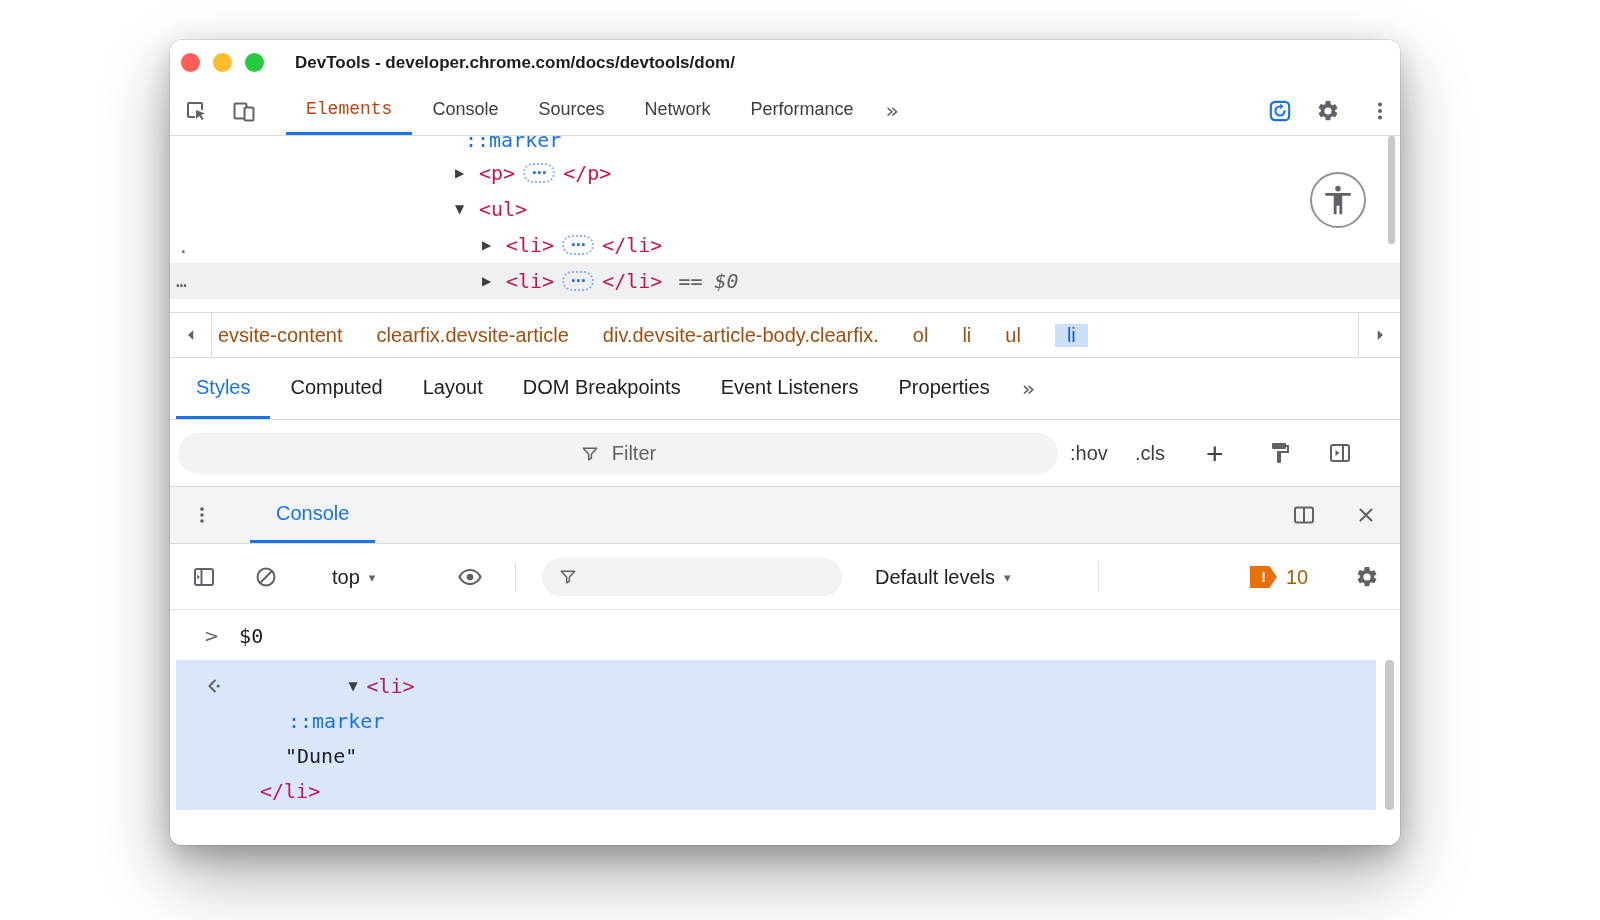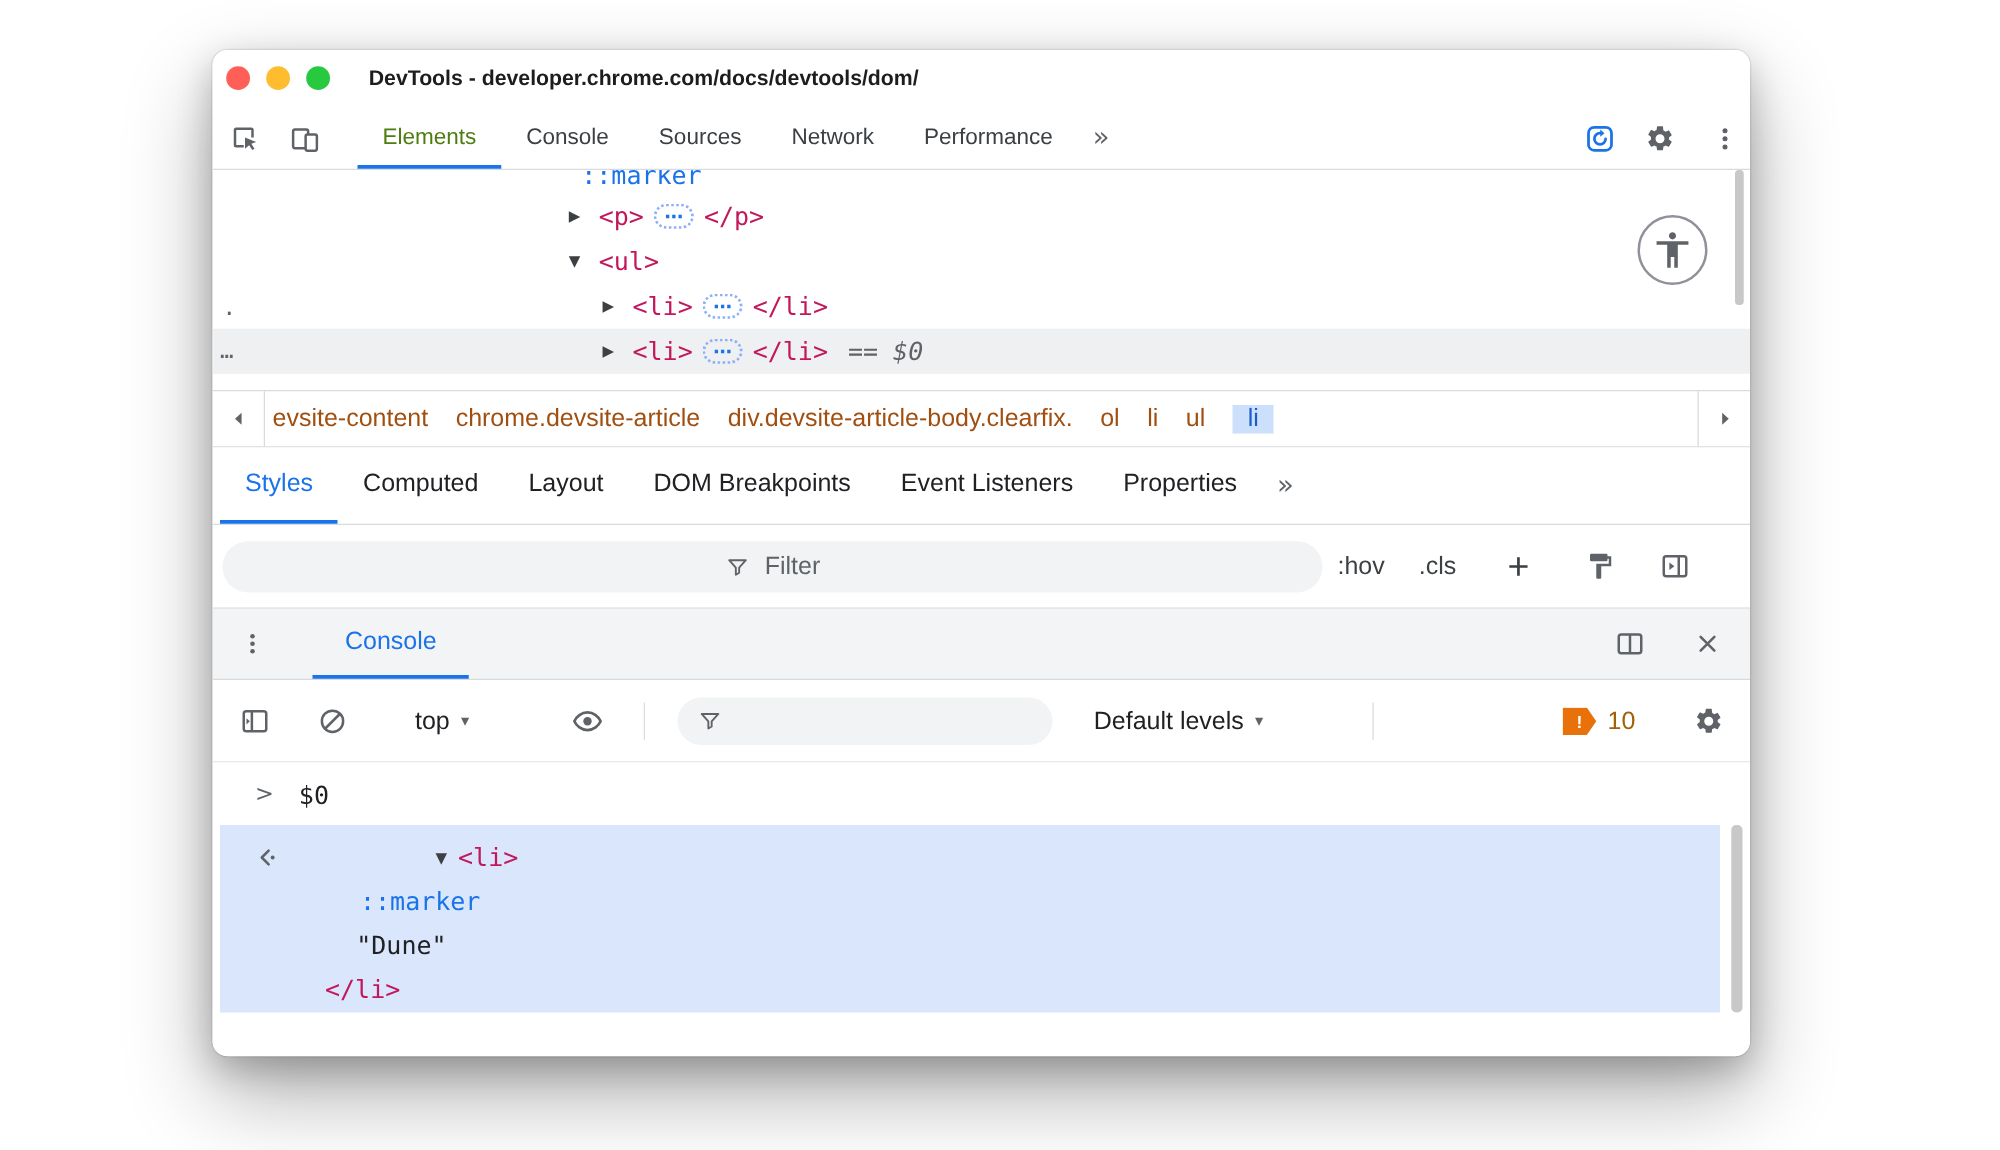--- a/index.html
+++ b/index.html
@@ -19,21 +19,21 @@
   .wtitle { position:absolute; left:125px; top:0; height:46px; display:flex; align-items:center;
             font-size:17px; font-weight:bold; color:#1c1d1f; }
 
   
   .toolbar { position:absolute; top:46px; left:0; right:0; height:50px; background:#fff; border-bottom:1px solid #d8dade; }
   .ib { position:absolute; width:28px; height:28px; display:flex; align-items:center; justify-content:center;
         color:#5f6368; cursor:pointer; }
   .main-tabs { position:absolute; left:116px; top:0; bottom:0; display:flex; align-items:stretch; }
   .tab { display:flex; align-items:center; padding:0 20px; font-size:18px; color:#3c4043;
          border-bottom:3px solid transparent; cursor:pointer; }
-  .tab.active { color:#4d7c0f; border-bottom-color:#1a73e8; }
+  .tab.active { color:#c2410c; border-bottom-color:#1a73e8;font-family:Liberation Mono, monospace; }
   .tab-overflow { display:flex; align-items:center; padding:0 12px; color:#5f6368; font-size:22px; cursor:pointer; }
   .glyph { font-family:"DejaVu Sans", sans-serif; }
 
   
   .tree { position:absolute; top:96px; left:0; right:0; height:176px; overflow:hidden; background:#fff;
           font-family:"DejaVu Sans Mono", monospace; font-size:20px; color:#202124; }
   .trow { position:absolute; height:36px; display:flex; align-items:center; white-space:pre; cursor:pointer; }
   .rowhl { position:absolute; left:0; right:0; top:127px; height:36px; background:#eff0f1; }
   .tag { color:#c2185b; }
   .pseudo { color:#1a73e8; }
@@ -52,21 +52,21 @@
   .a11y { position:absolute; left:1140px; top:132px; width:56px; height:56px; border-radius:50%;
           background:#fff; border:2px solid #8f9399; display:flex; align-items:center; justify-content:center;
           color:#5f6368; z-index:6; cursor:pointer; }
 
   
   .crumbs { position:absolute; top:272px; left:0; right:0; height:46px; background:#fff;
             border-top:1px solid #d8dade; border-bottom:1px solid #d8dade; display:flex; align-items:center; font-size:20px; }
   .crumb-nav { width:42px; align-self:stretch; display:flex; align-items:center; justify-content:center; color:#5f6368; cursor:pointer; }
   .crumb-nav.left { border-right:1px solid #d8dade; }
   .crumb-nav.right { border-left:1px solid #d8dade; margin-left:auto; }
-  .crumb-list { display:flex; align-items:flex-start; gap:22px; padding-left:6px; color:#a14f10; white-space:nowrap; overflow:hidden; }
+  .crumb-list { display:flex; align-items:flex-start; gap:34px; padding-left:6px; color:#a14f10; white-space:nowrap; overflow:hidden; }
   .crumb { cursor:pointer; }
   .crumb.selected { background:#cde0fb; color:#1a5cc8; align-self:stretch; display:flex; align-items:center; padding:0 12px; }
 
   
   .styles-tabs { position:absolute; top:318px; left:0; right:0; height:62px; background:#fff;
                  border-bottom:1px solid #d8dade; display:flex; align-items:stretch; padding-left:6px; font-size:20px; }
   .stab { display:flex; align-items:center; padding:0 20px; color:#202124; border-bottom:3px solid transparent; cursor:pointer; }
   .stab.active { color:#1a73e8; border-bottom-color:#1a73e8; }
   .stab-overflow { display:flex; align-items:center; padding:0 12px; color:#5f6368; font-size:22px; cursor:pointer; }
 
@@ -205,21 +205,21 @@
   </div>
 
   <div class="crumbs">
     <div class="crumb-nav left">
       <svg width="18" height="18" viewBox="0 0 24 24" fill="currentColor">
           <path d="M15 5.5L8 12l7 6.5z"></path>
         </svg>
     </div>
     <div class="crumb-list">
       <span class="crumb">evsite-content</span>
-      <span class="crumb">chrome.devsite-article</span>
+      <span class="crumb">clearfix.devsite-article</span>
       <span class="crumb">div.devsite-article-body.clearfix.</span>
       <span class="crumb">ol</span>
       <span class="crumb">li</span>
       <span class="crumb">ul</span>
       <span class="crumb selected">li</span>
     </div>
     <div class="crumb-nav right">
       <svg width="18" height="18" viewBox="0 0 24 24" fill="currentColor">
           <path d="M9 5.5l7 6.5-7 6.5z"></path>
         </svg>

